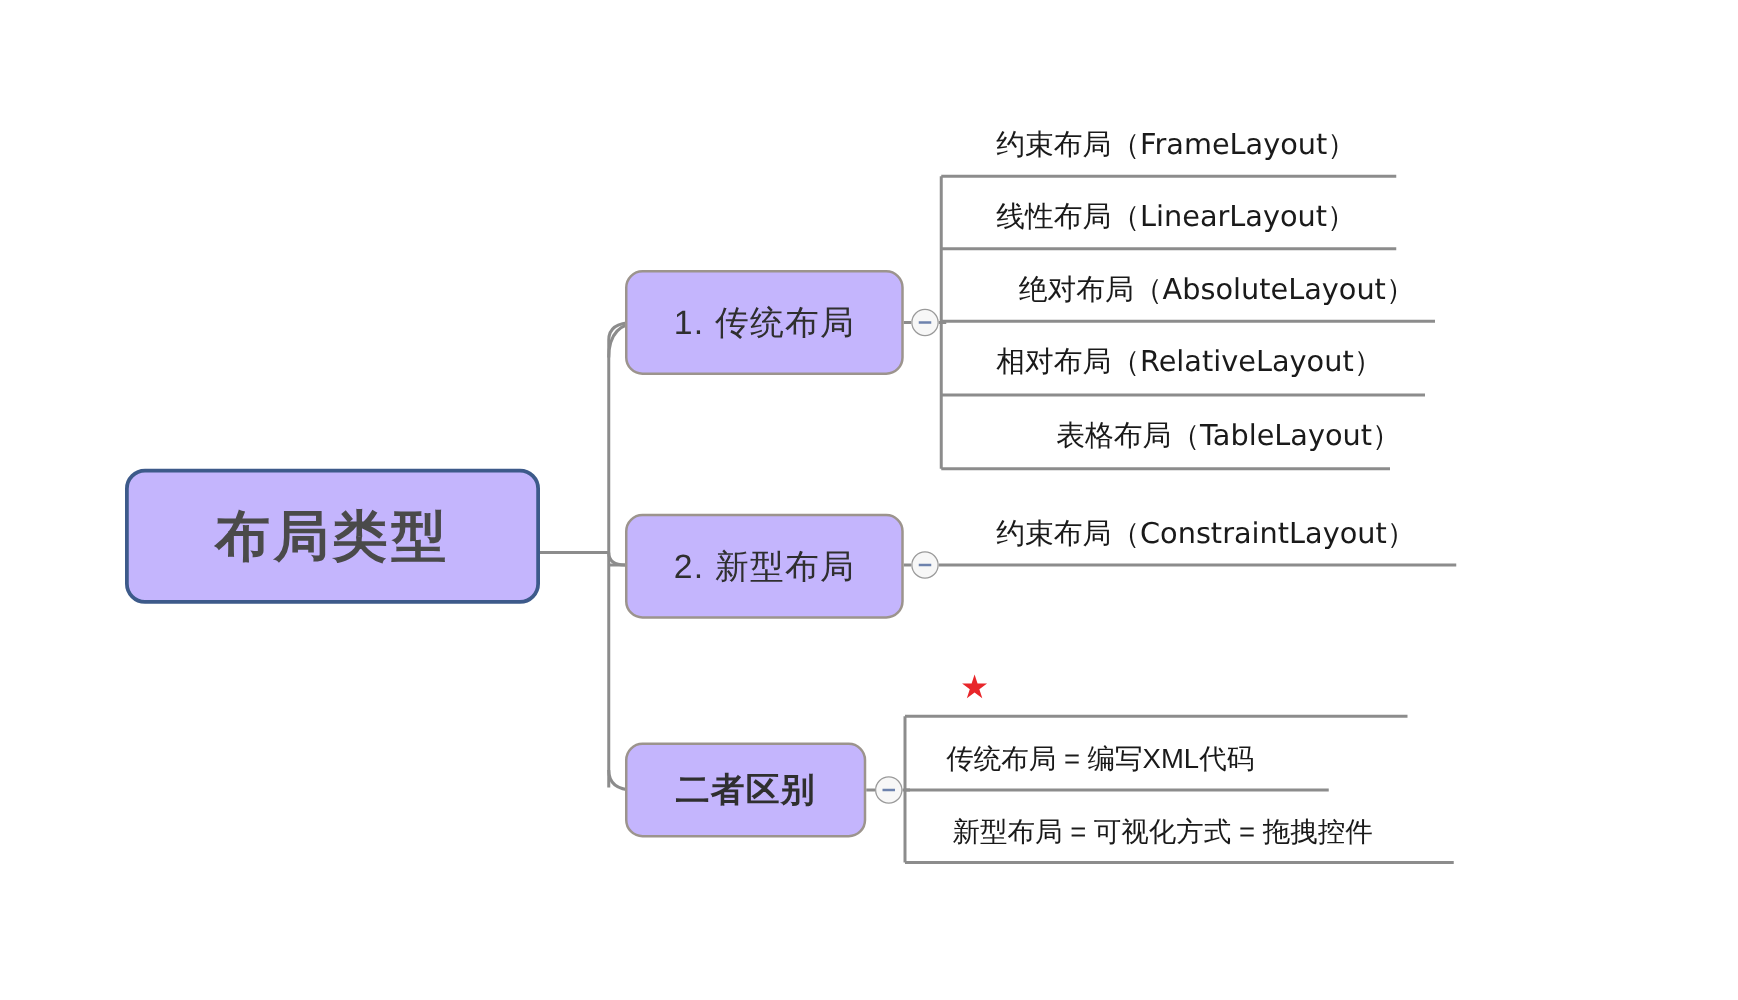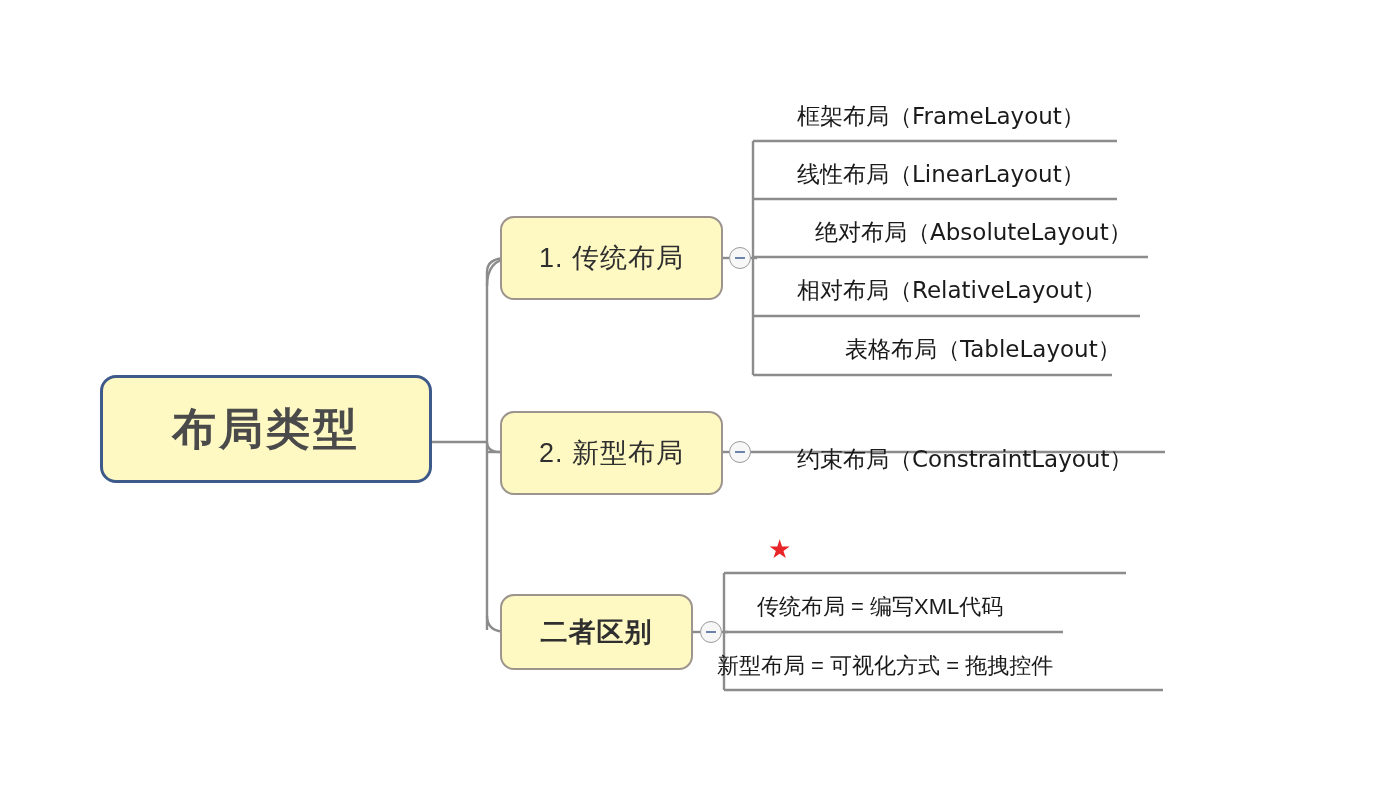--- a/index.html
+++ b/index.html
@@ -28,21 +28,21 @@
     pointer-events: none;
   }
 
   
   .node {
     position: absolute;
     box-sizing: border-box;
     display: flex;
     align-items: center;
     justify-content: center;
-    background: #fef9c3;
+    background: #c4b5fd;
     white-space: nowrap;
   }
   .root-node {
     left: 100px;
     top: 375px;
     width: 332px;
     height: 108px;
     border: 3px solid #3d5a8a;
     border-radius: 16px;
     font-size: 44px;
@@ -176,27 +176,27 @@
   <div class="node branch-node branch-2">
     <span>2. 新型布局</span>
   </div>
   <div class="toggle" style="left:729px; top:441px;"></div>
 
   <div class="node branch-node branch-3">
     <span>二者区别</span>
   </div>
   <div class="toggle" style="left:700px; top:621px;"></div>
 
-  <div class="leaf leaf-mono" style="left:797px; top:105px;">框架布局（FrameLayout）</div>
+  <div class="leaf leaf-mono" style="left:797px; top:105px;">约束布局（FrameLayout）</div>
   <div class="leaf leaf-mono" style="left:797px; top:163px;">线性布局（LinearLayout）</div>
   <div class="leaf leaf-mono" style="left:797px; top:221px;margin-left:18px;">绝对布局（AbsoluteLayout）</div>
   <div class="leaf leaf-mono" style="left:797px; top:279px;">相对布局（RelativeLayout）</div>
   <div class="leaf leaf-mono" style="left:797px; top:338px;margin-left:48px;">表格布局（TableLayout）</div>
 
-  <div class="leaf leaf-mono" style="left:797px; top:416px;margin-top:32px;">约束布局（ConstraintLayout）</div>
+  <div class="leaf leaf-mono" style="left:797px; top:416px;">约束布局（ConstraintLayout）</div>
 
   <div class="leaf-star" style="left:768px; top:536px;">
     <span class="star-glyph">★</span>
   </div>
   <div class="leaf leaf-plain" style="left:757px; top:596px;">传统布局 = 编写XML代码</div>
-  <div class="leaf leaf-plain" style="left:717px; top:655px;text-align:right;">新型布局 = 可视化方式 = 拖拽控件</div>
+  <div class="leaf leaf-plain" style="left:762px; top:655px;text-align:right;">新型布局 = 可视化方式 = 拖拽控件</div>
 
 </div>
 
 </body></html>

